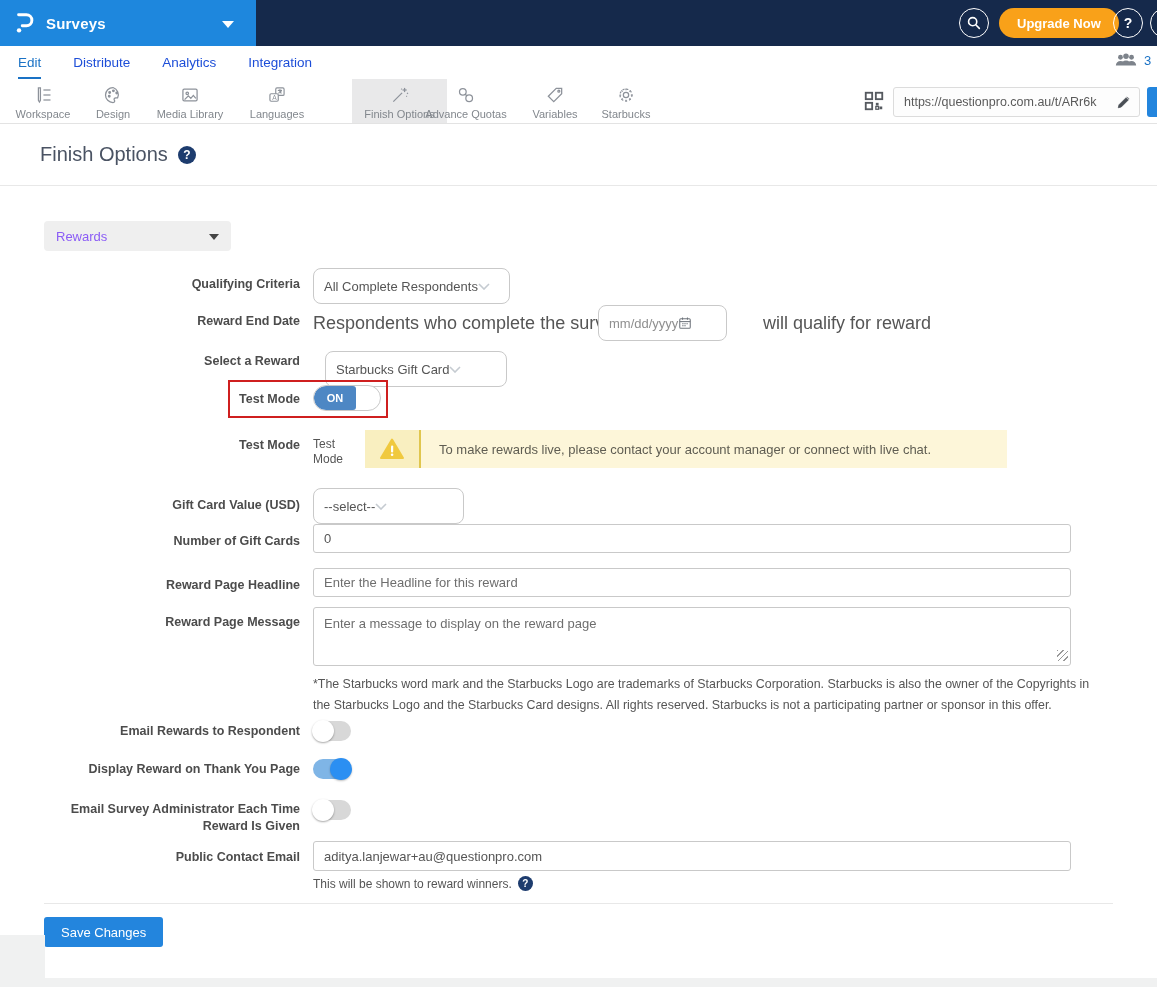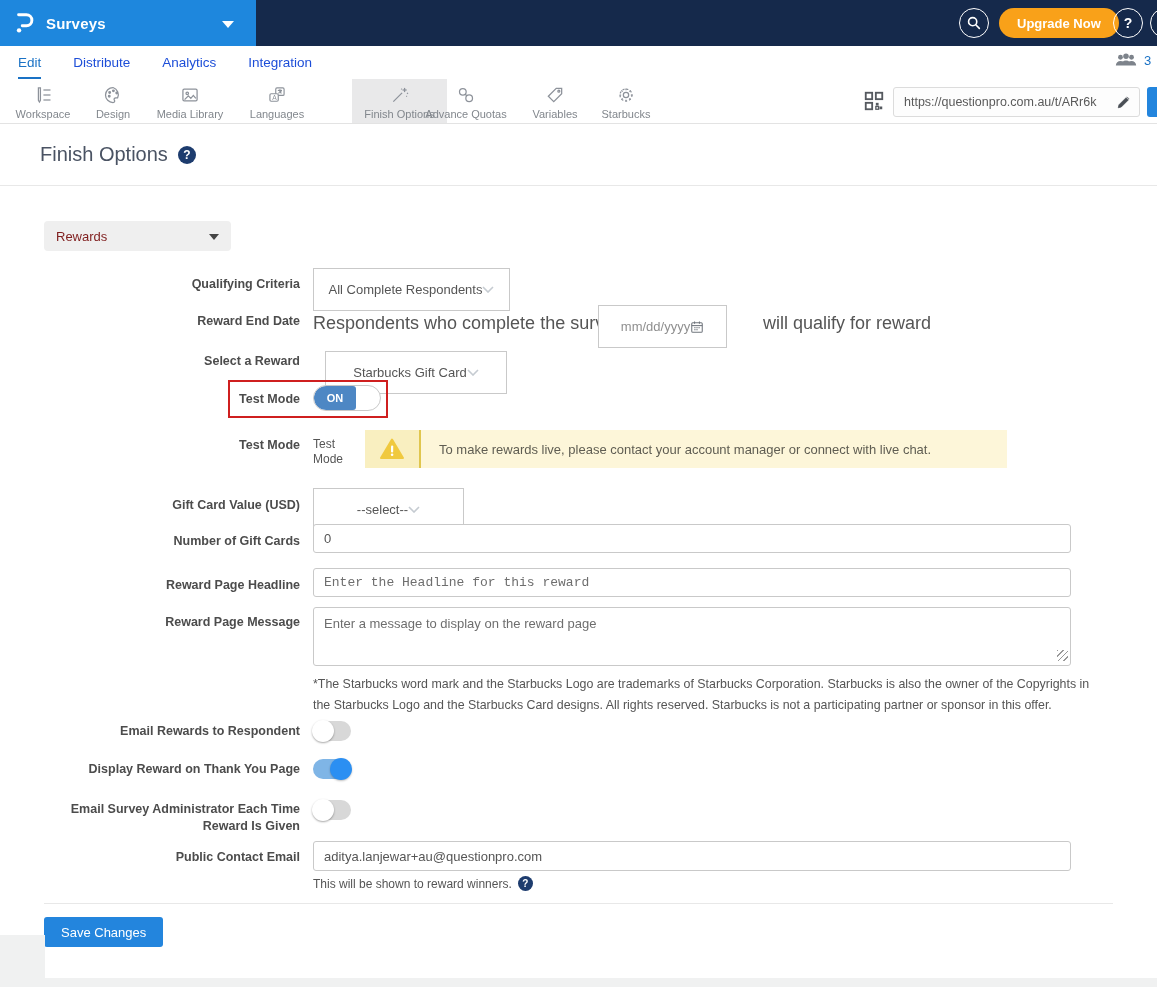--- a/index.html
+++ b/index.html
@@ -44,26 +44,26 @@
   
   .page-head{left:0;top:124px;width:1157px;height:62px;background:#fff;border-bottom:1px solid #e8e8e8;box-sizing:border-box;
     display:flex;align-items:center;padding-left:40px;}
   .page-title{font-size:20px;color:#4a5363;}
   .help-dot{width:18px;height:18px;border-radius:50%;background:#1d3c6e;color:#fff;font-size:12px;font-weight:700;
     display:inline-flex;align-items:center;justify-content:center;margin-left:10px;}
   .help-dot.small{width:15px;height:15px;font-size:10px;margin-left:6px;}
 
   
   .section-select{left:44px;top:221px;width:187px;height:30px;background:#efefef;border-radius:4px;box-sizing:border-box;
-    display:flex;align-items:center;padding:0 12px;font-size:13px;color:#7f1d1d;}
+    display:flex;align-items:center;padding:0 12px;font-size:13px;color:#8b5cf6;}
   .section-caret{position:absolute;right:12px;top:13px;width:0;height:0;border-left:5px solid transparent;border-right:5px solid transparent;border-top:6px solid #444;}
 
   .lbl{position:absolute;left:44px;width:256px;text-align:right;font-size:12.5px;font-weight:700;color:#4c4c4c;line-height:17px;}
-  .sel{position:absolute;height:43px;border:1px solid #c9c9c9;border-radius:0;background:#fff;box-sizing:border-box;
-    display:flex;align-items:center;justify-content:center;padding:0 10px;font-size:13px;color:#555;}
+  .sel{position:absolute;height:36px;border:1px solid #c9c9c9;border-radius:8px;background:#fff;box-sizing:border-box;
+    display:flex;align-items:center;justify-content:flex-start;padding:0 10px;font-size:13px;color:#555;}
   .inp{position:absolute;border:1px solid #c9c9c9;border-radius:3px;background:#fff;box-sizing:border-box;
     font-size:13px;color:#555;padding:0 10px;font-family:"Liberation Sans",sans-serif;}
   .inp::placeholder,.ta::placeholder{color:#6e6e6e;opacity:1;}
   .ta{position:absolute;border:1px solid #c9c9c9;border-radius:3px;background:#fff;box-sizing:border-box;resize:none;
     font-size:13px;color:#555;padding:7px 10px;font-family:"Liberation Sans",sans-serif;line-height:1.4;}
   .ta-grip{position:absolute;left:1057px;top:650px;width:11px;height:11px;
     background:repeating-linear-gradient(135deg,#999 0 1px,transparent 1px 4px);}
   .ftext{position:absolute;font-size:18px;color:#555;}
 
   .red-box{left:228px;top:380px;width:160px;height:38px;border:2px solid #cf1f1f;box-sizing:border-box;}
@@ -329,21 +329,21 @@
   <span>--select--</span>
   <svg class="chev" width="12" height="7" viewBox="0 0 12 7">
       <polyline points="1,1 6,6 11,1" fill="none" stroke="#c5cbd1" stroke-width="1.6"></polyline>
     </svg>
 </div>
 
 <div class="lbl" style="top:533px;">Number of Gift Cards</div>
 <input class="inp" style="left: 313px; top: 524px; width: 758px; height: 29px;" value="0">
 
 <div class="lbl" style="top:577px;">Reward Page Headline</div>
-<input class="inp" style="left: 313px; top: 568px; width: 758px; height: 29px; font-family: Liberation Mono, monospace;" placeholder="Enter the Headline for this reward">
+<input class="inp" style="left: 313px; top: 568px; width: 758px; height: 29px;" placeholder="Enter the Headline for this reward">
 
 <div class="lbl" style="top:614px;">Reward Page Message</div>
 <textarea class="ta" style="left: 313px; top: 607px; width: 758px; height: 59px;" placeholder="Enter a message to display on the reward page"></textarea>
 <div class="abs ta-grip"></div>
 
 <div class="abs disclaimer">*The Starbucks word mark and the Starbucks Logo are trademarks of Starbucks Corporation. Starbucks is also the owner of the Copyrights in the Starbucks Logo and the Starbucks Card designs. All rights reserved. Starbucks is not a participating partner or sponsor in this offer.</div>
 
 <div class="lbl" style="top:723px;">Email Rewards to Respondent</div>
 <div class="tgl off" style="left:313px;top:721px;">
     <span class="knob"></span>

